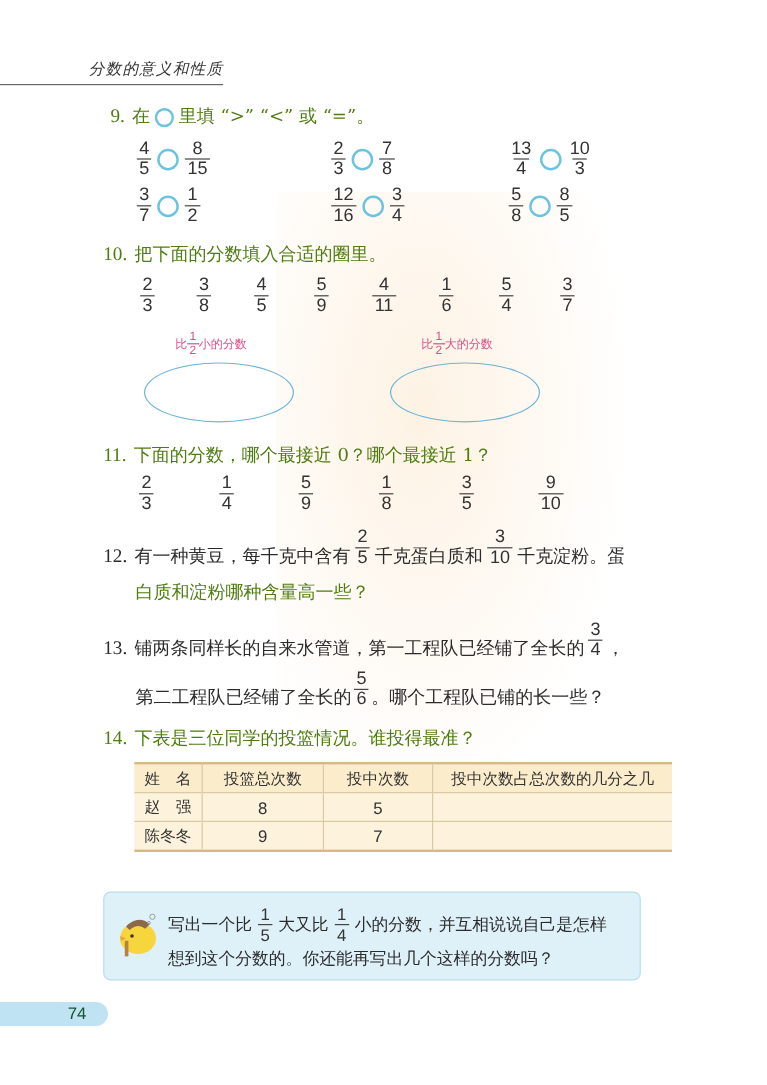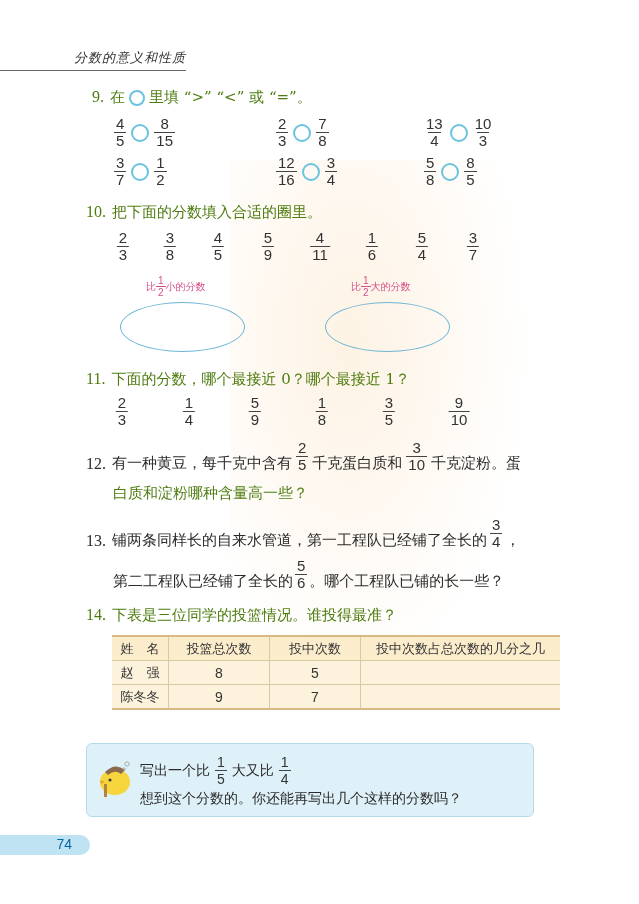--- a/index.html
+++ b/index.html
@@ -66,21 +66,21 @@
     background:#dff1f8; border:1px solid #b6dcec; border-radius:6px;
   }
   .tip .line1 { position:absolute; left:53px; top:10px; font-size:14px; display:flex; align-items:center; }
   .tip .line2 { position:absolute; left:53px; top:46px; font-size:14px; }
   .mascot { position:absolute; left:8px; top:14px; width:38px; height:40px; }
   .pagebar {
     position:absolute; left:0; top:835px; width:90px; height:20px;
     background:#bfe3f3; border-radius:0 10px 10px 0;
   }
   .pagebar span {
-    position:absolute; right:18px; top:1px; font-family:"Liberation Sans", sans-serif; font-size:14px; color:#0369a1;
+    position:absolute; right:18px; top:1px; font-family:"Liberation Sans", sans-serif; font-size:14px; color:#14532d;
   }
 </style>
 </head>
 <body>
 
 <div class="watermark"></div>
 
 <div class="header">
   <span>分数的意义和性质</span>
 </div>
@@ -317,19 +317,20 @@
     <span>写出一个比</span>
     <span class="frac" style="margin:0 5px; font-size:14px;">
         <span class="num">1</span>
         <span class="den">5</span>
       </span>
     <span>大又比</span>
     <span class="frac" style="margin:0 5px; font-size:14px;">
         <span class="num">1</span>
         <span class="den">4</span>
       </span>
+    <span>小的分数，并互相说说自己是怎样</span>
   </div>
   <div class="line2">想到这个分数的。你还能再写出几个这样的分数吗？</div>
 </div>
 
 <div class="pagebar">
   <span>74</span>
 </div>
 
 </body></html>

